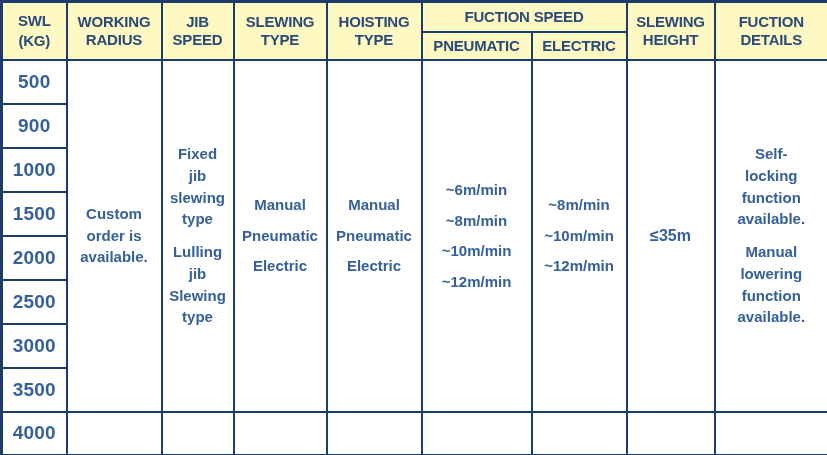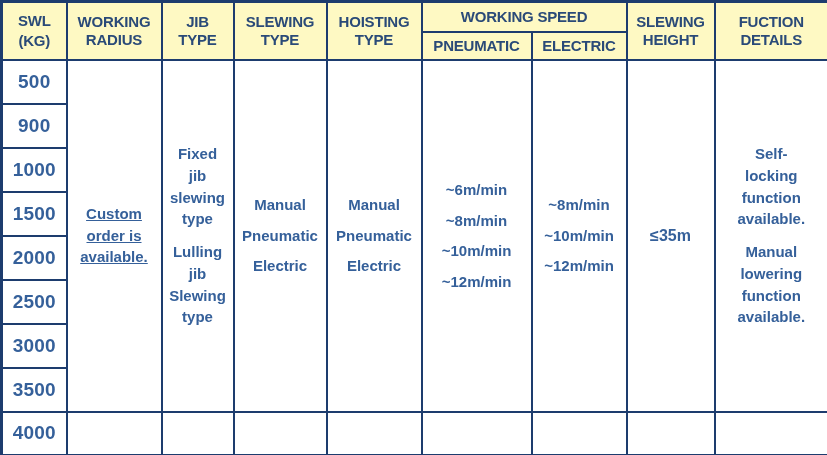--- a/index.html
+++ b/index.html
@@ -39,21 +39,21 @@
   tbody td {
     background: #ffffff;
     color: #35609A;
     font-size: 15px;
     margin-top: 28px;
   }
   tbody tr { height: 44px; }
   td.swl-cell { font-size: 19px; letter-spacing: 0.2px; }
   .line { margin: 11px 0; line-height: 1.3; }
   .para { margin: 11px 0; line-height: 1.45; }
-  td.cell-working-radius { padding: 0 1px; text-decoration: underline; }
+  td.cell-working-radius { padding: 0 1px; }
   td.cell-jib-type { padding: 0 5px; }
   td.cell-slewing-type, td.cell-hoisting-type { padding: 0 4px; border-radius: 19px; }
   td.cell-pneumatic-speeds, td.cell-electric-speeds { padding: 4px 4px; }
   td.cell-hoisting-height { padding: 16px 4px; font-size: 16px; }
   td.cell-fuction-details { padding: 0 22px; border-radius: 7px; }
 </style>
 </head>
 <body>
 
 <table class="spec-table">
@@ -68,24 +68,24 @@
     <col style="width:88px">
     <col style="width:114px">
   </colgroup>
   <thead>
     <tr class="hrow1">
       <th rowspan="2">
         <div class="swl-head-line">SWL</div>
         <div class="swl-head-line">(KG)</div>
       </th>
       <th rowspan="2">WORKING RADIUS</th>
-      <th rowspan="2">JIB TYPE</th>
+      <th rowspan="2">JIB SPEED</th>
       <th rowspan="2">SLEWING TYPE</th>
       <th rowspan="2">HOISTING TYPE</th>
-      <th colspan="2">WORKING SPEED</th>
+      <th colspan="2">FUCTION SPEED</th>
       <th rowspan="2">SLEWING HEIGHT</th>
       <th rowspan="2">FUCTION DETAILS</th>
     </tr>
     <tr class="hrow2">
       <th>PNEUMATIC</th>
       <th>ELECTRIC</th>
     </tr>
   </thead>
   <tbody>
     <tr>

